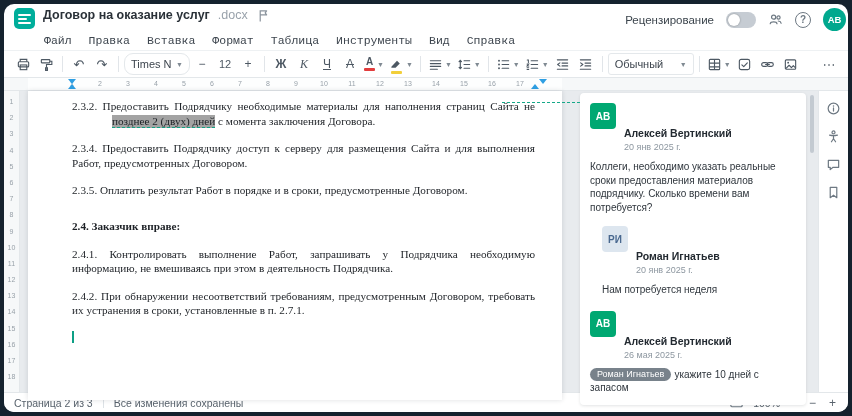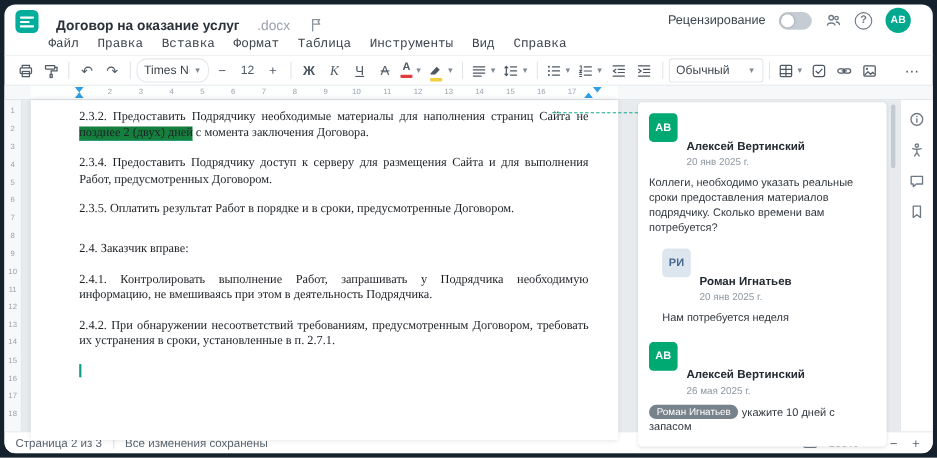--- a/index.html
+++ b/index.html
@@ -1,21 +1,21 @@
 <!DOCTYPE html>
 <html><head>
 <meta charset="utf-8">
 <style>
   *{margin:0;padding:0;box-sizing:border-box;}
   html,body{width:852px;height:416px;}
   body{background:#15222e;font-family:"Liberation Sans",sans-serif;overflow:hidden;position:relative;}
   .window{position:absolute;left:4px;top:4px;width:844px;height:408px;border-radius:10px;background:#fff;overflow:hidden;display:flex;flex-direction:column;}
 
   
-  .titlebar{height:26px;display:flex;align-items:flex-end;padding:4px 20px 0 10px;gap:16px;flex:0 0 auto;}
+  .titlebar{height:26px;display:flex;align-items:flex-start;padding:4px 2px 0 10px;gap:8px;flex:0 0 auto;}
   .logo{width:21px;height:21px;border-radius:5px;background:#00AE9B;display:flex;flex-direction:column;justify-content:center;gap:2px;padding:0 4px;flex:0 0 auto;cursor:pointer;}
   .logo i{display:block;height:2px;border-radius:1px;background:#fff;}
   .logo i:nth-child(2){width:66%;}
   .doc-title{font-size:12.5px;font-weight:700;color:#2a3138;white-space:nowrap;}
   .doc-ext{font-size:12.5px;color:#99a2ab;font-weight:400;}
   .iconbtn{display:flex;align-items:center;justify-content:center;color:#6e7983;cursor:pointer;}
   .iconbtn svg{width:15px;height:15px;}
   .tright{margin-left:auto;display:flex;align-items:center;gap:12px;}
   .review-label{font-size:11.5px;color:#3c454d;}
   .toggle{width:30px;height:16px;border-radius:8px;background:#c6ccd3;position:relative;cursor:pointer;}
@@ -52,22 +52,22 @@
   .mk.down{border-left:4px solid transparent;border-right:4px solid transparent;border-top:5px solid #2f9fe3;top:1px;}
   .mk.up{border-left:4px solid transparent;border-right:4px solid transparent;border-bottom:5px solid #2f9fe3;bottom:1px;}
 
   
   .content{flex:1;display:flex;position:relative;min-height:0;background:#e8ebee;}
   .vruler{width:16px;background:#f6f8f9;border-right:1px solid #e3e7ea;padding-top:7px;flex:0 0 auto;}
   .vruler span{display:block;height:16.2px;font-size:7px;color:#98a1a9;text-align:center;}
   .docarea{flex:1;position:relative;min-width:0;}
   .page{position:absolute;left:8px;top:0;bottom:-8px;width:534px;background:#fff;box-shadow:0 0 5px rgba(20,30,40,.14);padding:8px 27px 0 44px;font-family:"Liberation Serif",serif;font-size:11.2px;line-height:14.6px;color:#1d2126;text-align:justify;cursor:text;}
   .page p{margin:0 0 13px;}
-  .gap-before{margin-top:21px !important;}
-  .anchor{background:#15803d;border-bottom:1.2px dashed #12a385;cursor:pointer;}
+  .gap-before{margin-top:21px !important;font-weight:bold;}
+  .anchor{background:#a3a3a3;border-bottom:1.2px dashed #12a385;cursor:pointer;margin-left:40px;}
   .caretline{height:14px;margin-top:2px;}
   .caret{display:inline-block;width:1.5px;height:12px;background:#0d9f85;animation:blink 1.1s step-end infinite;}
   @keyframes blink{50%{opacity:0;}}
   .connector{position:absolute;top:11px;left:498px;width:78px;border-top:1.5px dashed #16a98a;z-index:5;}
 
   
   .cpanel{width:244px;flex:0 0 auto;padding:2px 12px 0 6px;position:relative;}
   .ccard{background:#fff;border-radius:4px;box-shadow:0 1px 3px rgba(25,35,45,.12);padding:10px;cursor:pointer;}
   .chead{display:flex;gap:8px;align-items:flex-start;}
   .cavatar{width:26px;height:26px;border-radius:4px;display:flex;align-items:center;justify-content:center;font-size:10px;font-weight:700;color:#fff;background:#00A872;flex:0 0 auto;}

